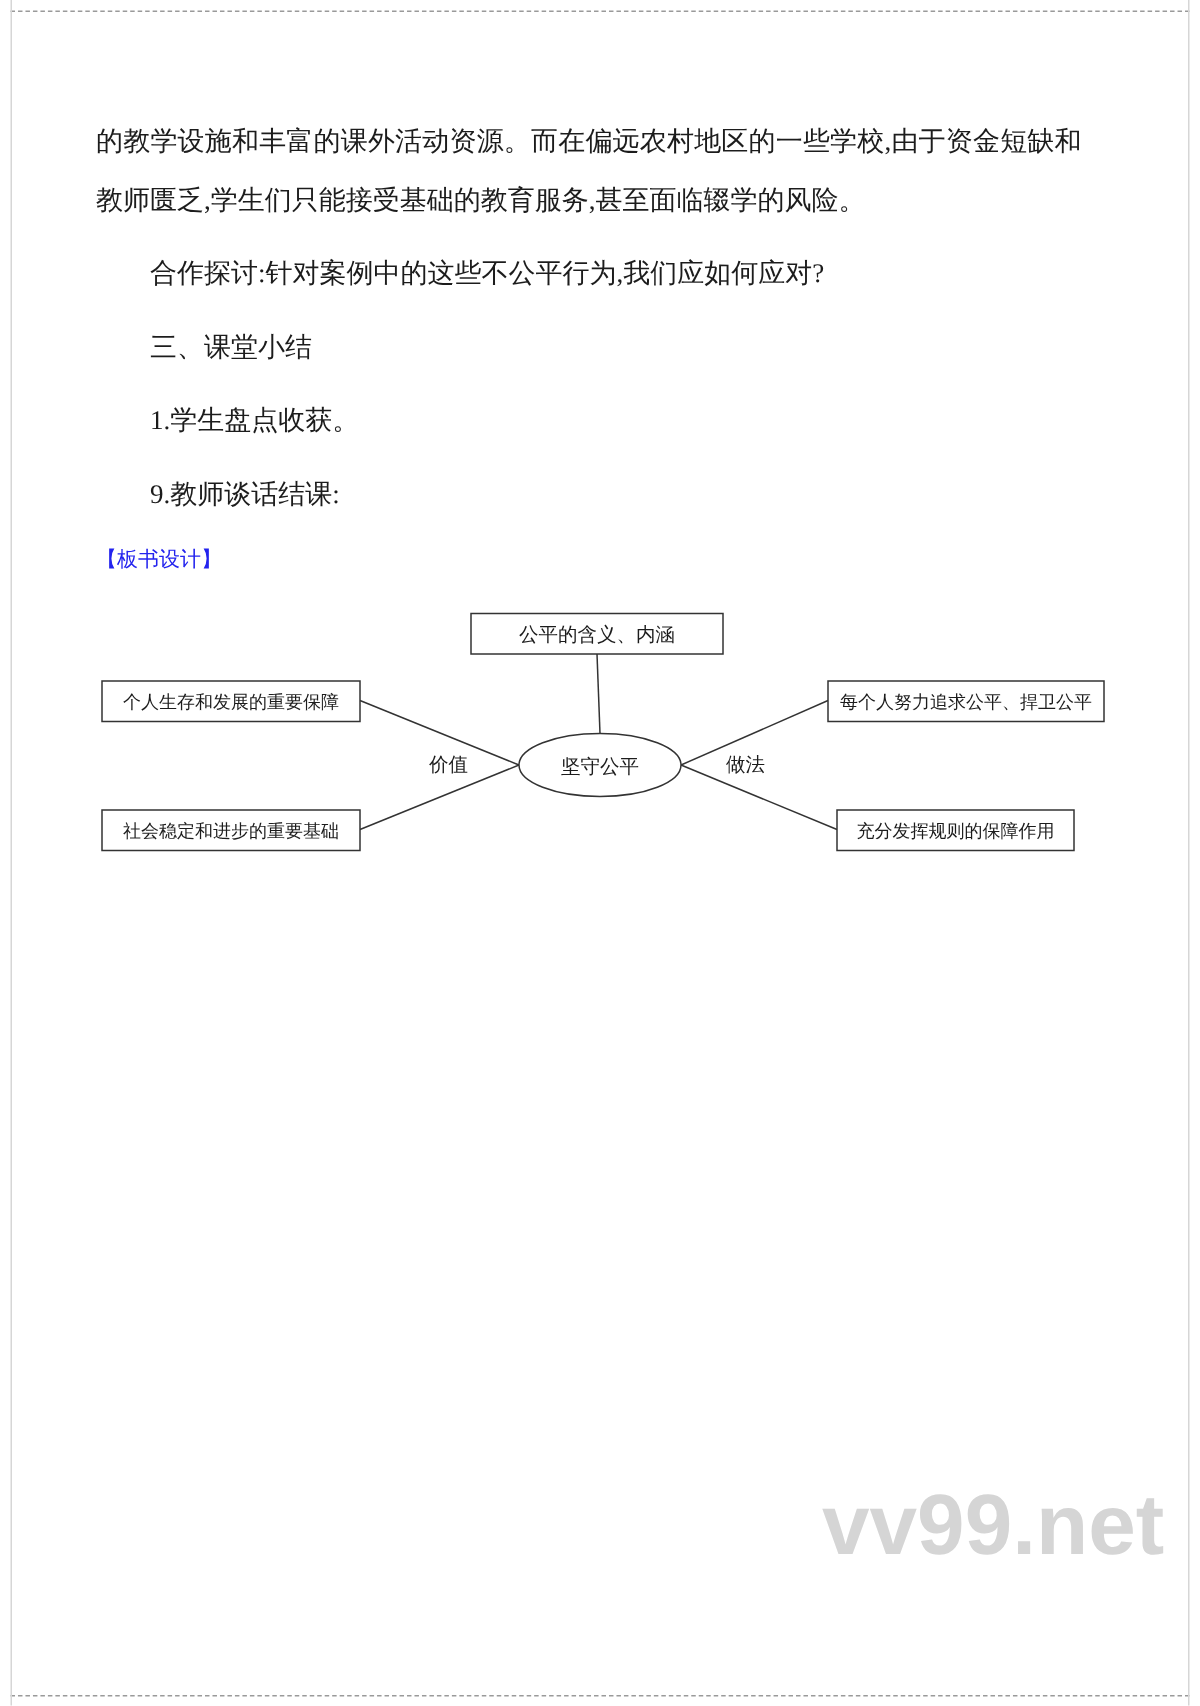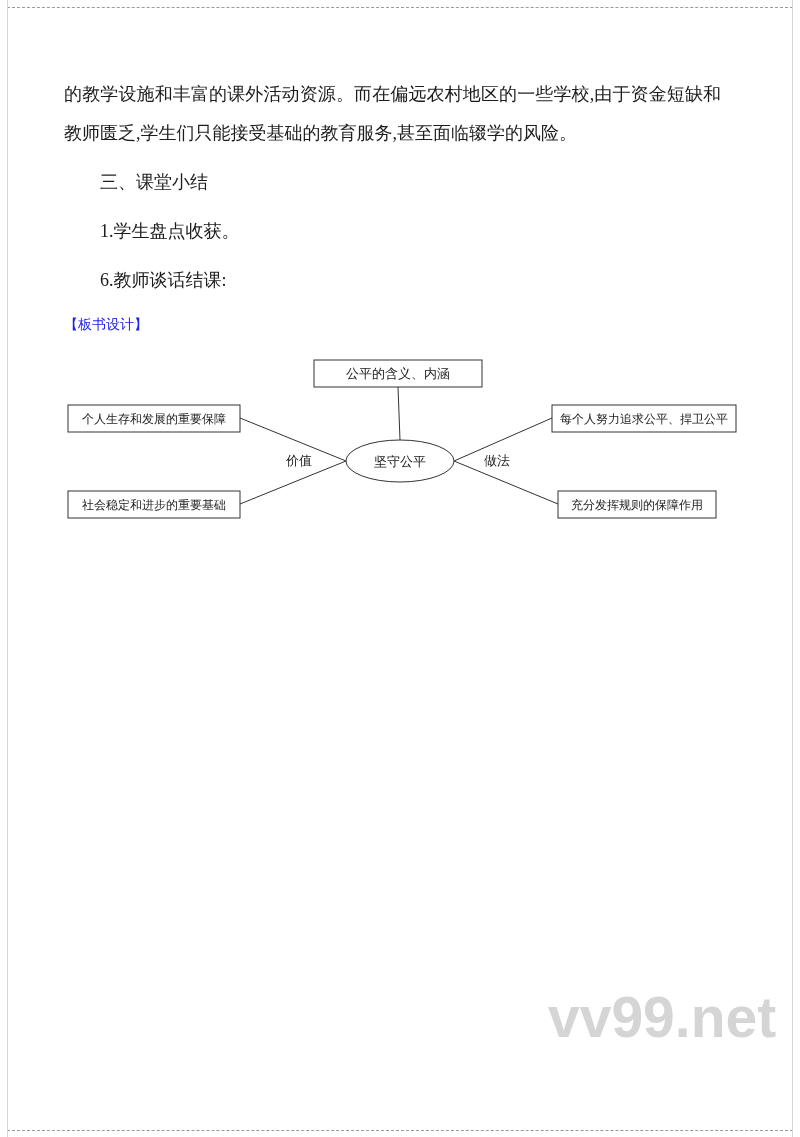--- a/index.html
+++ b/index.html
@@ -48,23 +48,24 @@
 
 <div class="boundary-h top"></div>
 <div class="boundary-h bottom"></div>
 <div class="boundary-v left"></div>
 <div class="boundary-v right"></div>
 
 <div class="watermark">vv99.net</div>
 
 <div class="content">
   <p>的教学设施和丰富的课外活动资源。而在偏远农村地区的一些学校,由于资金短缺和教师匮乏,学生们只能接受基础的教育服务,甚至面临辍学的风险。</p>
+  <p class="indent">合作探讨:针对案例中的这些不公平行为,我们应如何应对?</p>
   <p class="indent">三、课堂小结</p>
   <p class="indent">1.学生盘点收获。</p>
-  <p class="indent">6.教师谈话结课:</p>
+  <p class="indent">9.教师谈话结课:</p>
 
   <p class="board-heading">【板书设计】</p>
 
   <div class="diagram-wrap">
     <svg width="800" height="175" viewBox="0 0 800 175">
 
       <line x1="398" y1="33" x2="400" y2="86" stroke="#333" stroke-width="1"></line>
       <line x1="240" y1="64" x2="346" y2="107" stroke="#333" stroke-width="1"></line>
       <line x1="240" y1="150" x2="346" y2="107" stroke="#333" stroke-width="1"></line>
       <line x1="552" y1="64" x2="454" y2="107" stroke="#333" stroke-width="1"></line>

